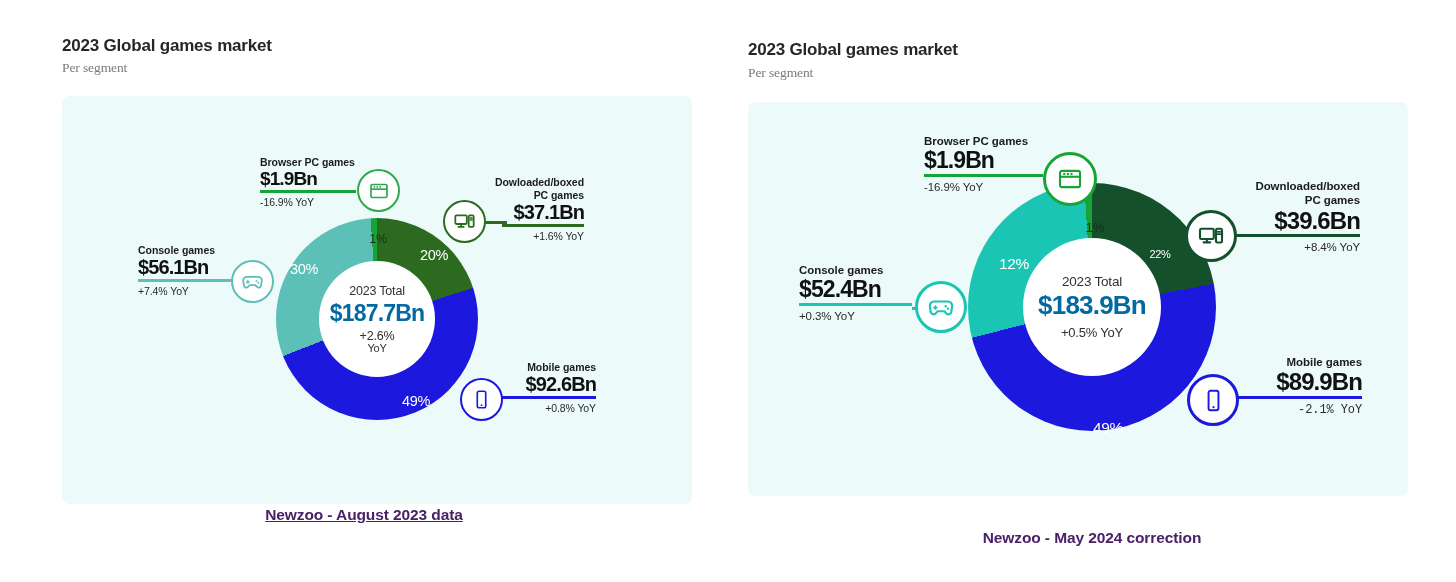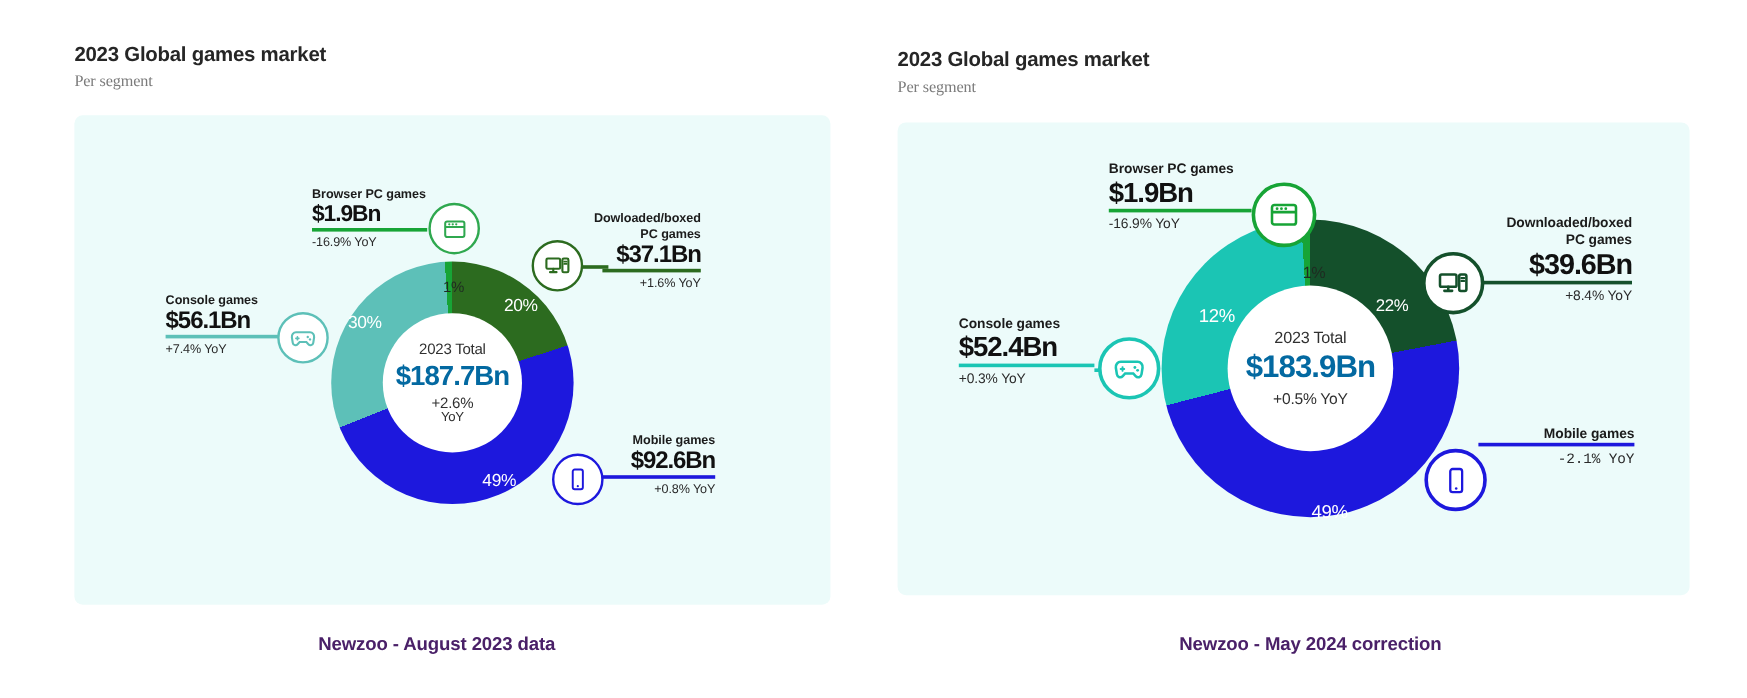--- a/index.html
+++ b/index.html
@@ -175,21 +175,21 @@
       <div class="rule" style="width:96px; background:#1d18dd; margin-left:28px;"></div>
       <div class="seg-yoy">+0.8% YoY</div>
     </div>
     <div class="badge" style="left:460px; top:378px; width:43px; height:43px; border-width:2.5px; border-color:#1d18dd;">
       <svg width="23" height="23" viewBox="0 0 24 24">
         <rect x="7.6" y="3.4" width="8.8" height="17.2" rx="1.8" fill="none" stroke="#1d18dd" stroke-width="1.7"></rect>
         <circle cx="12" cy="17.9" r="0.95" fill="#1d18dd"></circle>
       </svg>
     </div>
 
-    <div class="caption" style="left:0px; top:529px; width:728px;">Newzoo - August 2023 data</div>
+    <div class="caption" style="left:0px; top:506px; width:728px;text-decoration:underline;">Newzoo - August 2023 data</div>
   </div>
 
   <div class="panel-wrap right">
 
     <div class="chart-title" style="left:20px; top:40px;">2023 Global games market</div>
     <div class="chart-sub" style="left:20px; top:65px;">Per segment</div>
 
     <div class="card right"></div>
 
     <div class="donut" style="left:240px; top:183px; width:248px; height:248px;
@@ -201,21 +201,21 @@
                   #17a436 356.4deg 360deg);"></div>
     <div class="donut-hole" style="left:295px; top:238px; width:138px; height:138px;">
       <div class="hole-label" style="font-size:13.5px;">2023 Total</div>
       <div class="hole-total" style="font-size:26px; margin-top:3px;">$183.9Bn</div>
       <div class="hole-yoy" style="font-size:13px; margin-top:7px;">+0.5% YoY</div>
       <div class="hole-yoy" style="font-size:11px;"></div>
     </div>
 
     <div class="pct" style="left:286px; top:264px; font-size:15.5px;">12%</div>
     <div class="pct dark" style="left:367px; top:227px; font-size:13.5px;">1%</div>
-    <div class="pct" style="left:432px; top:254px; font-size:14px;">22%</div>
+    <div class="pct" style="left:432px; top:254px; font-size:11px;">22%</div>
     <div class="pct" style="left:380px; top:428px; font-size:15.5px;">49%</div>
 
     <div class="callout lalign" style="left:71px; top:263px;">
       <div class="seg-name" style="font-size:11.5px;">Console games</div>
       <div class="seg-value" style="font-size:23px;">$52.4Bn</div>
       <div class="rule" style="width:113px; background:#1bc5b4;"></div>
       <div class="seg-yoy" style="font-size:11.5px;">+0.3% YoY</div>
     </div>
     <div class="stub" style="left:184px; top:307px; width:12px; background:#1bc5b4;"></div>
     <div class="badge" style="left:187px; top:281px; width:52px; height:52px; border-width:3px; border-color:#1bc5b4;">
@@ -256,20 +256,21 @@
       <svg width="30" height="30" viewBox="0 0 24 24">
         <rect x="3.2" y="6.2" width="11" height="8.2" rx="1.1" fill="none" stroke="#14502b" stroke-width="1.7"></rect>
         <path d="M8.7 14.4v2.3M6.1 17.1h5.2" stroke="#14502b" stroke-width="1.7" stroke-linecap="round"></path>
         <rect x="16" y="6.2" width="4.8" height="11" rx="1.1" fill="none" stroke="#14502b" stroke-width="1.7"></rect>
         <path d="M17.4 8.6h2M17.4 10.5h2" stroke="#14502b" stroke-width="1.4" stroke-linecap="round"></path>
       </svg>
     </div>
 
     <div class="callout ralign" style="left:504px; top:355px; width:130px;">
       <div class="seg-name" style="font-size:11.5px;">Mobile games</div>
+      <div class="seg-value" style="font-size:24px;">$89.9Bn</div>
       <div class="rule" style="width:130px; background:#1d18dd; margin-left:0px;"></div>
       <div class="seg-yoy" style="font-size:12px;font-family:Liberation Mono, monospace;">-2.1% YoY</div>
     </div>
     <div class="badge" style="left:459px; top:374px; width:52px; height:52px; border-width:3px; border-color:#1d18dd;">
       <svg width="27" height="27" viewBox="0 0 24 24">
         <rect x="7.6" y="3.4" width="8.8" height="17.2" rx="1.8" fill="none" stroke="#1d18dd" stroke-width="1.7"></rect>
         <circle cx="12" cy="17.9" r="0.95" fill="#1d18dd"></circle>
       </svg>
     </div>
 

